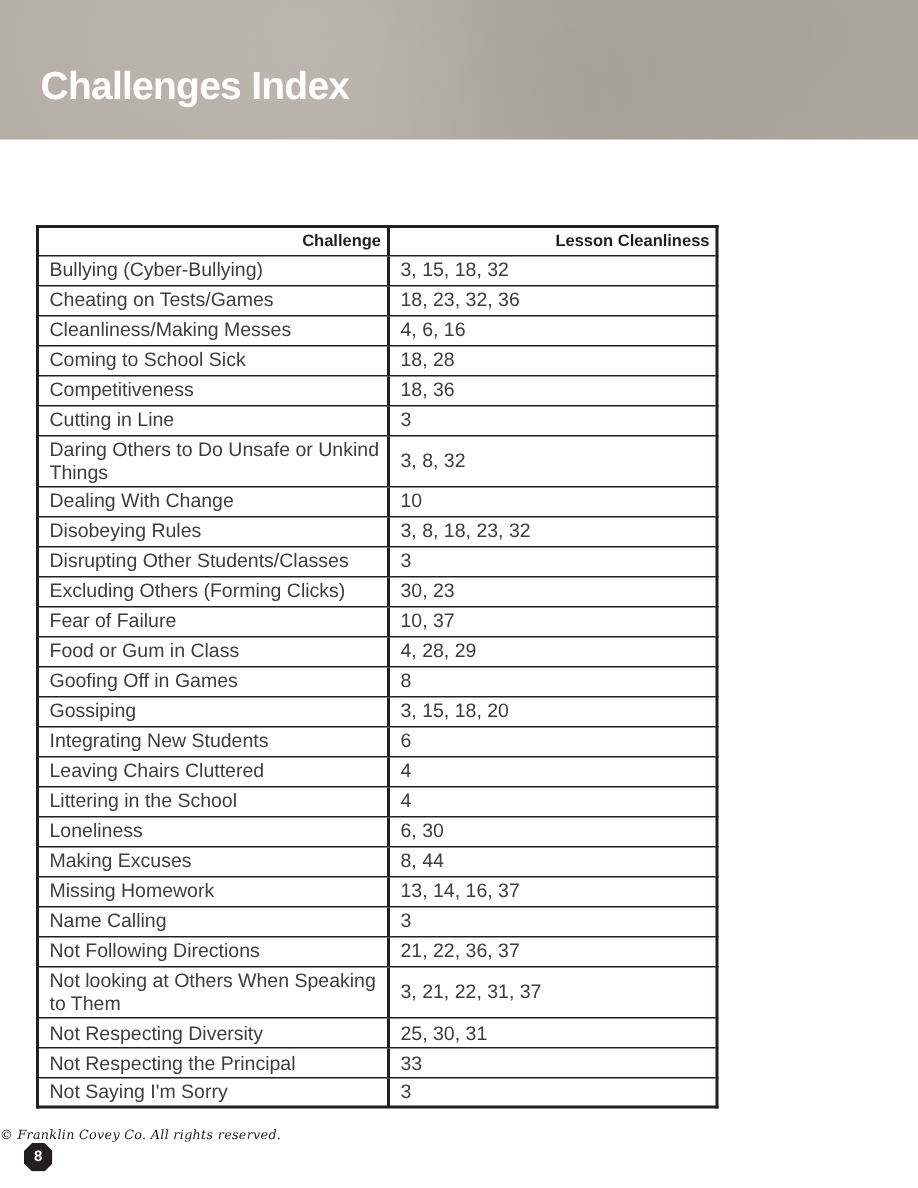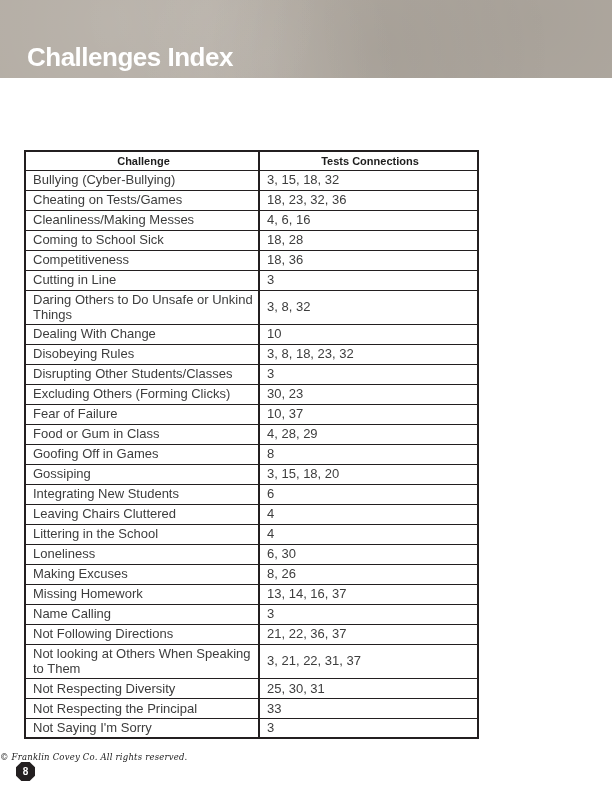--- a/index.html
+++ b/index.html
@@ -8,21 +8,21 @@
     --cell-text:#3d3d3d;
     --badge-color:#231f20;
   }
   html,body{margin:0;padding:0;}
   body{
     width:612px;height:792px;position:relative;
     background:#ffffff;overflow:hidden;
     font-family:"Liberation Sans", sans-serif;
   }
   .banner{
-    position:absolute;left:0;top:0;width:612px;height:78px;
+    position:absolute;left:0;top:0;width:612px;height:93px;
     background-color:var(--banner-color);
     background-image:
       radial-gradient(circle at 18% 30%, rgba(255,255,255,0.10), transparent 42%),
       radial-gradient(circle at 62% 65%, rgba(0,0,0,0.05), transparent 46%),
       radial-gradient(circle at 44% 85%, rgba(255,255,255,0.07), transparent 38%),
       radial-gradient(circle at 88% 25%, rgba(0,0,0,0.05), transparent 42%),
       radial-gradient(circle at 33% 10%, rgba(255,255,255,0.06), transparent 30%);
   }
   .page-title{
     position:absolute;left:27px;top:42px;margin:0;
@@ -31,21 +31,21 @@
   }
   table.index-table{
     position:absolute;left:24px;top:150px;width:453px;
     border-collapse:collapse;table-layout:fixed;
     border:2px solid var(--line-color);
   }
   .index-table col.c1{width:234px;}
   .index-table col.c2{width:219px;}
   .index-table th{
     border:1px solid var(--line-color);
-    text-align:center;font-size:11px;font-weight:bold;color:#1d1d1d;
+    text-align:right;font-size:11px;font-weight:bold;color:#1d1d1d;
     height:19px;padding:1px 4px 1px 7px;box-sizing:border-box;
     vertical-align:middle;line-height:1.1;
   }
   .index-table td{
     border:1px solid var(--line-color);
     font-size:13px;color:var(--cell-text);
     height:20px;padding:1px 4px 1px 7px;box-sizing:border-box;
     vertical-align:middle;line-height:1.2;
   }
   .index-table th:first-child,
@@ -71,21 +71,21 @@
 </div>
 
 <table class="index-table">
   <colgroup>
       <col class="c1">
       <col class="c2">
     </colgroup>
   <thead>
     <tr>
       <th>Challenge</th>
-      <th>Tests Connections</th>
+      <th>Lesson Cleanliness</th>
     </tr>
   </thead>
   <tbody>
       <tr>
         <td>Bullying (Cyber-Bullying)</td>
         <td>3, 15, 18, 32</td>
       </tr>
       <tr>
         <td>Cheating on Tests/Games</td>
         <td>18, 23, 32, 36</td>
@@ -153,21 +153,21 @@
       <tr>
         <td>Littering in the School</td>
         <td>4</td>
       </tr>
       <tr>
         <td>Loneliness</td>
         <td>6, 30</td>
       </tr>
       <tr>
         <td>Making Excuses</td>
-        <td>8, 26</td>
+        <td>8, 44</td>
       </tr>
       <tr>
         <td>Missing Homework</td>
         <td>13, 14, 16, 37</td>
       </tr>
       <tr>
         <td>Name Calling</td>
         <td>3</td>
       </tr>
       <tr>

